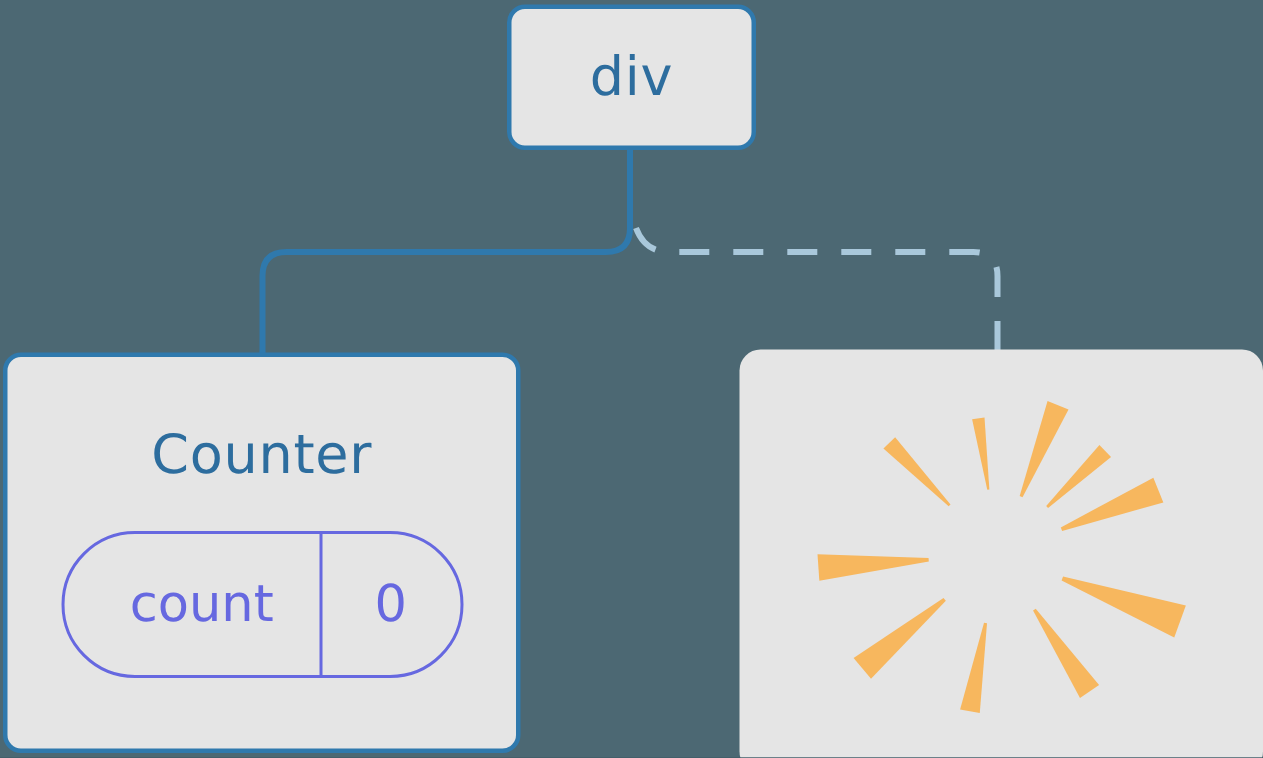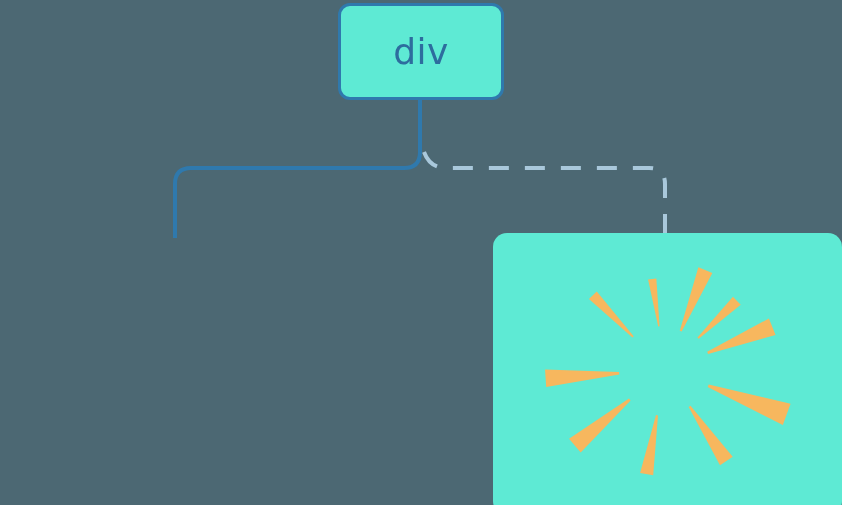--- a/index.html
+++ b/index.html
@@ -23,21 +23,21 @@
     top: 0;
     width: 842px;
     height: 505px;
     pointer-events: none;
     z-index: 1;
   }
 
   
   .node {
     position: absolute;
-    background: #5eead4;
+    background: #e5e5e5;
     box-sizing: border-box;
     z-index: 2;
   }
   .node.bordered {
     border: 3px solid #2f79ad;
   }
 
   
   #node-div {
     left: 338px;
@@ -133,20 +133,28 @@
 
     <path d="M 420 100 L 420 152 Q 420 168 404 168 L 191 168 Q 175 168 175 184 L 175 238" fill="none" stroke="#2f79ad" stroke-width="4" stroke-linecap="butt"></path>
 
     <path d="M 424 152 Q 430 168 446 168 L 649 168 Q 665 168 665 184 L 665 236" fill="none" stroke="#a9c8db" stroke-width="4" stroke-dasharray="20 16" stroke-linecap="butt"></path>
   </svg>
 
   <div class="node bordered" id="node-div" style="border-color: rgb(47, 121, 173);">
     <span class="node-title" style="color: rgb(45, 109, 158);">div</span>
   </div>
 
+  <div class="node bordered" id="node-counter" style="border-color: rgb(47, 121, 173);">
+    <span class="node-title" style="color: rgb(45, 109, 158);">Counter</span>
+
+    <div class="state-pill" style="border-color: rgb(102, 104, 224);">
+      <span class="pill-key" style="color: rgb(102, 104, 224); border-right-color: rgb(102, 104, 224);">count</span>
+      <span class="pill-value" style="color: rgb(102, 104, 224);">0</span>
+    </div>
+  </div>
 
   <div class="node" id="node-render">
     <svg id="burst-svg" viewBox="0 0 349 282" width="349" height="282">
         <polygon points="186.78,97.69 205.37,34.29 219.34,39.93 188.68,98.45" fill="#f7b75e"></polygon>
         <polygon points="165.19,93.53 155.08,46.57 163.34,45.41 166.57,93.34" fill="#f7b75e"></polygon>
         <polygon points="139.44,104.50 95.94,66.07 103.77,58.51 140.66,103.33" fill="#f7b75e"></polygon>
         <polygon points="126.21,141.38 53.23,154.12 52.00,136.58 126.04,139.03" fill="#f7b75e"></polygon>
         <polygon points="137.57,167.50 87.69,219.56 76.05,205.69 135.98,165.61" fill="#f7b75e"></polygon>
         <polygon points="165.01,182.47 160.18,242.34 147.07,240.03 163.02,182.11" fill="#f7b75e"></polygon>
         <polygon points="197.49,172.87 239.72,223.68 227.00,232.26 195.71,174.07" fill="#f7b75e"></polygon>

